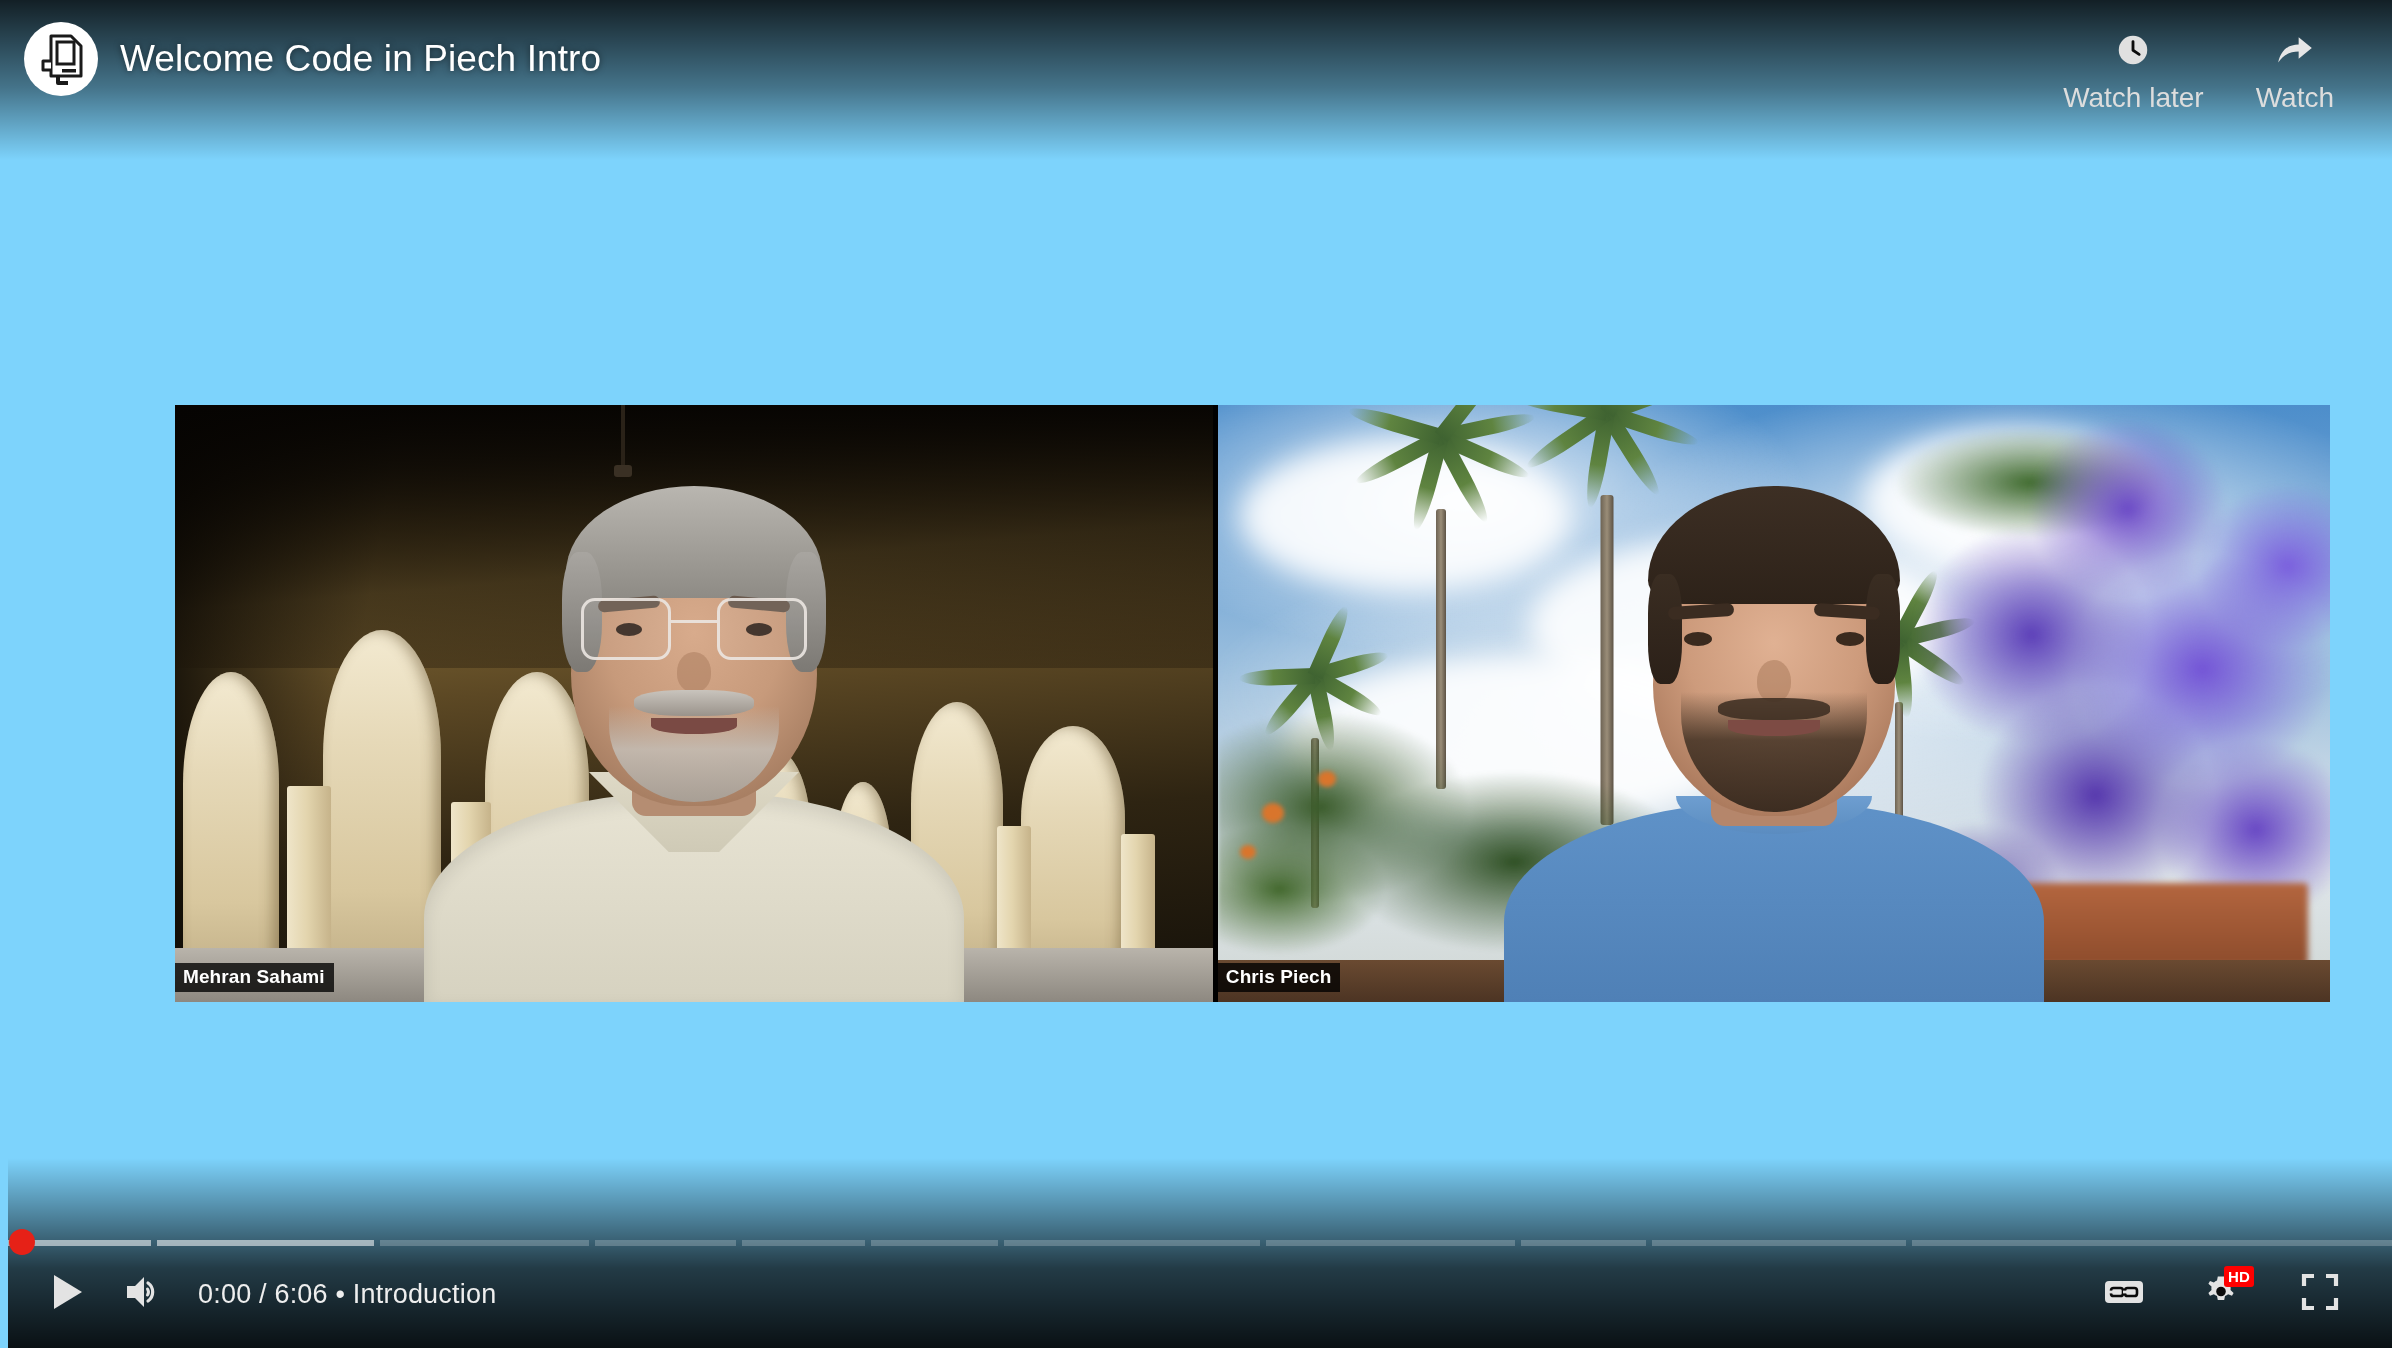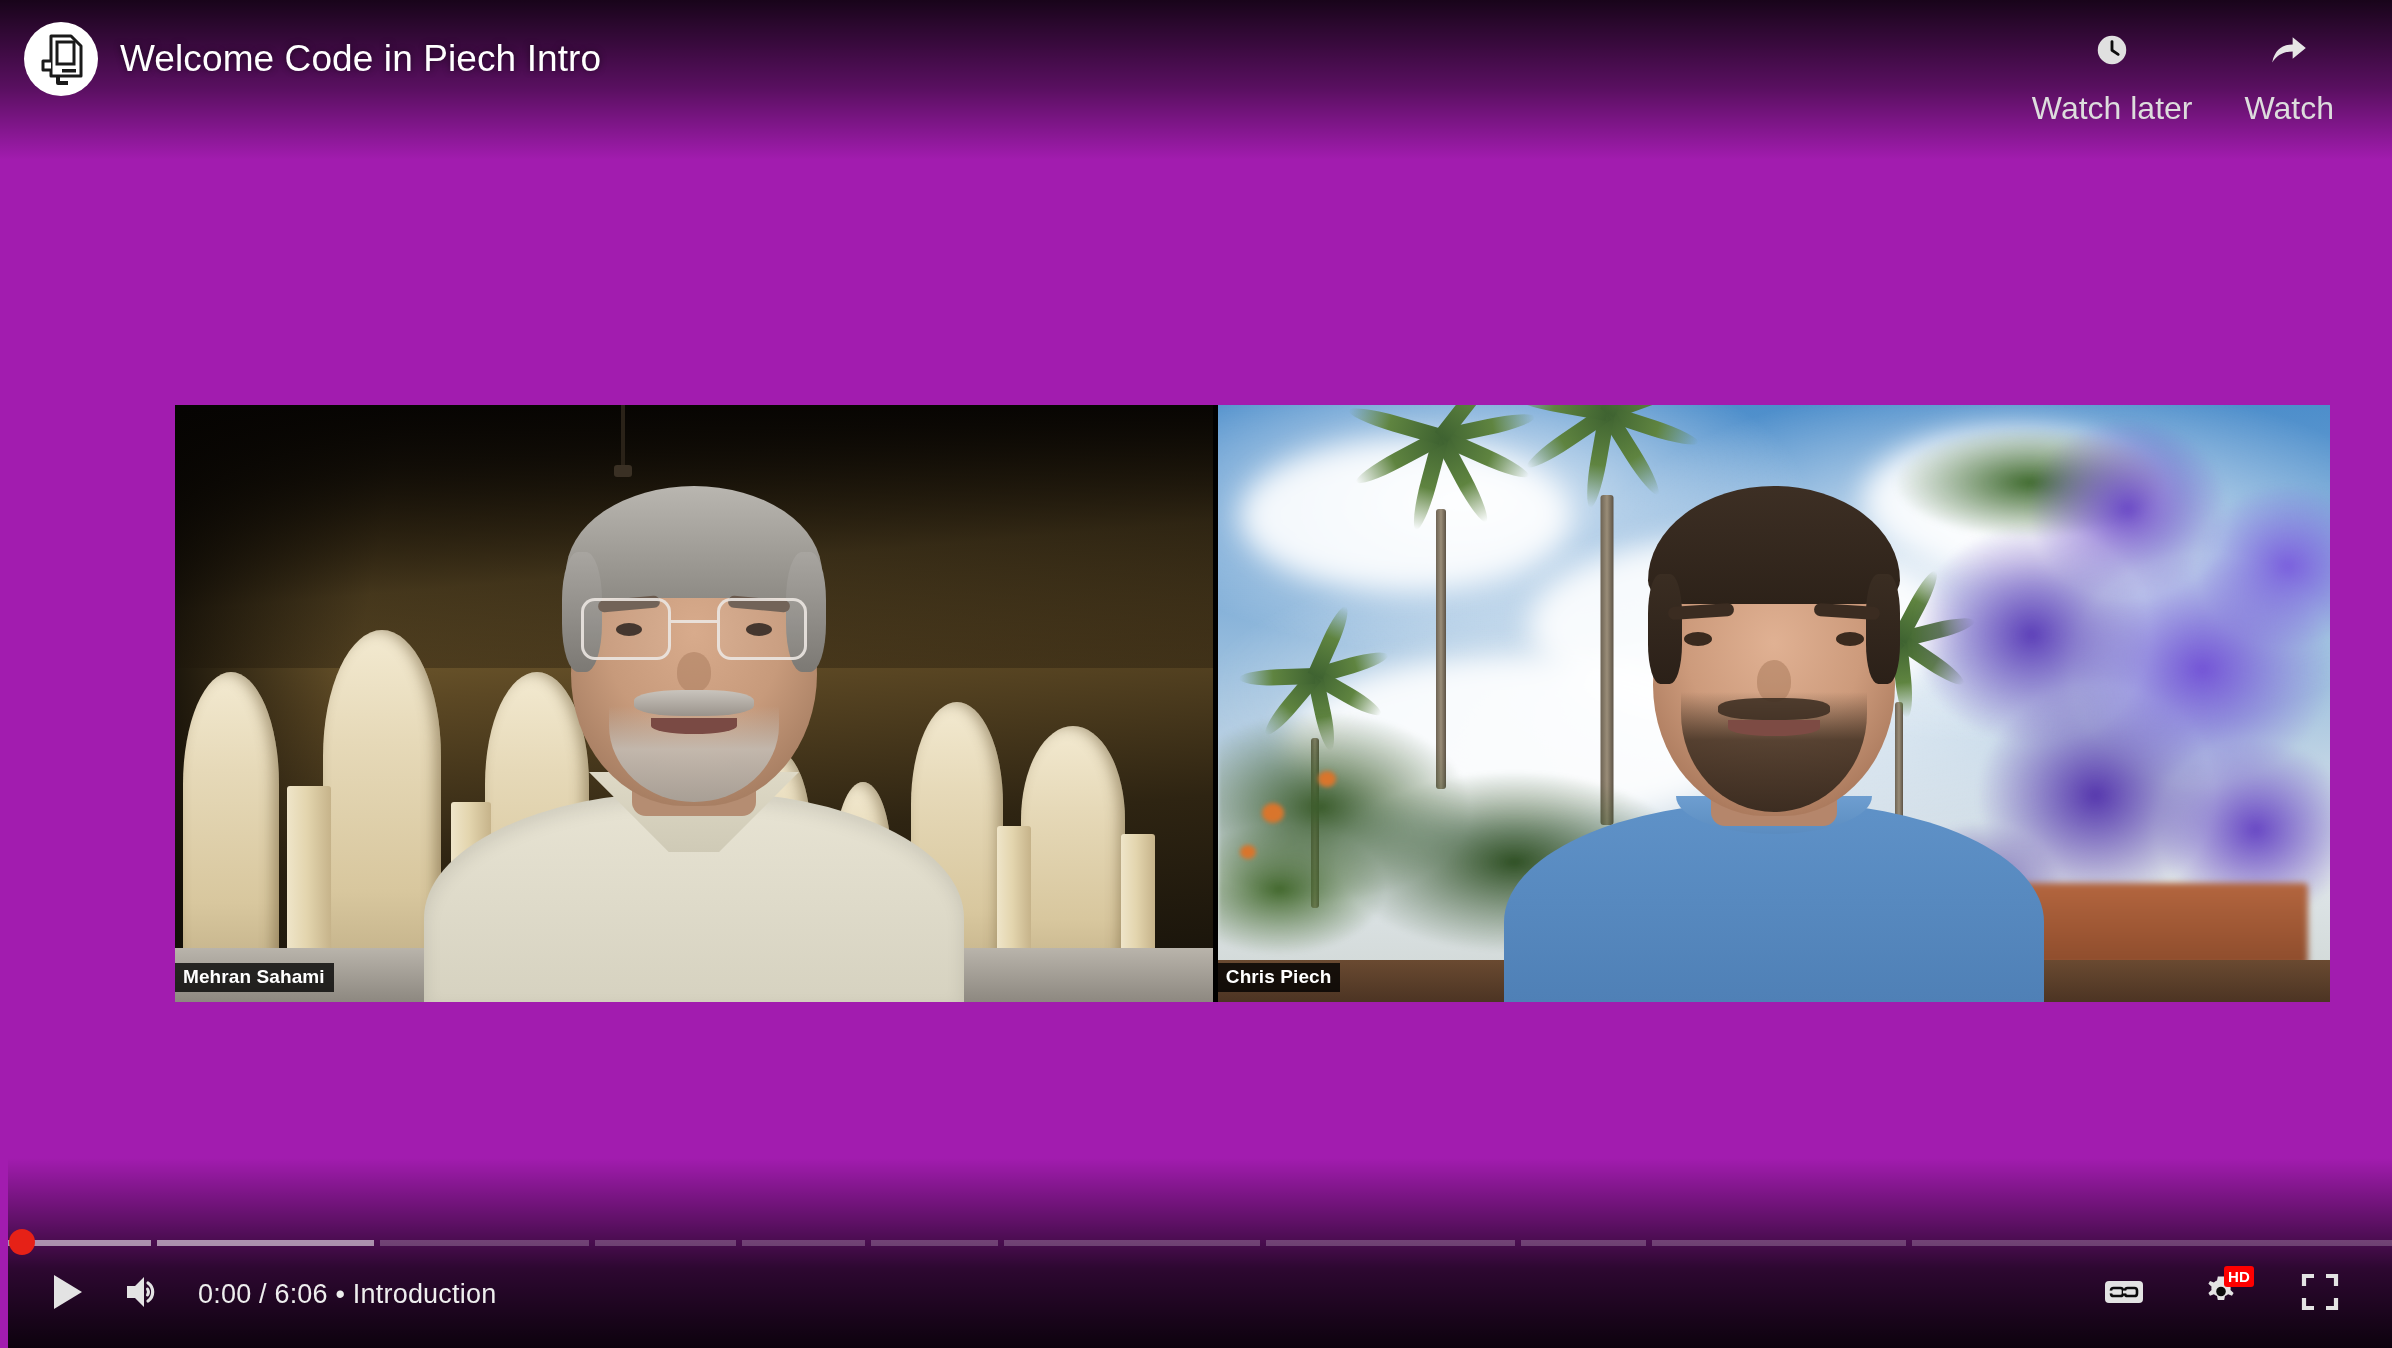--- a/index.html
+++ b/index.html
@@ -39,28 +39,28 @@
     text-shadow:0 0 6px rgba(0,0,0,0.5);
   }
 
   .top-actions { display:flex; align-items:flex-start; gap:52px; padding-top:8px; padding-right:30px;}
   .top-action {
     display:flex; flex-direction:column; align-items:center; gap:12px;
     cursor:pointer;
   }
   .top-action .ico { height:40px; display:flex; align-items:center; justify-content:center; }
   .top-action .lbl {
-    color:#ddd; font-size:32px; font-weight:400; white-space:nowrap;margin-top:8px;
+    color:#ddd; font-size:28px; font-weight:400; white-space:nowrap;
   }
 
   
   .stage {
     position:absolute; left:0; right:0; top:0; bottom:0;
     display:flex; align-items:center; justify-content:center;
-    background:#a21caf;
+    background:#7dd3fc;
     text-align:center;
   }
   .video-canvas {
     position:absolute;
     left:175px; top:405px;
     width:2155px; height:597px;
     display:flex;
     background:#000;
   }
 

